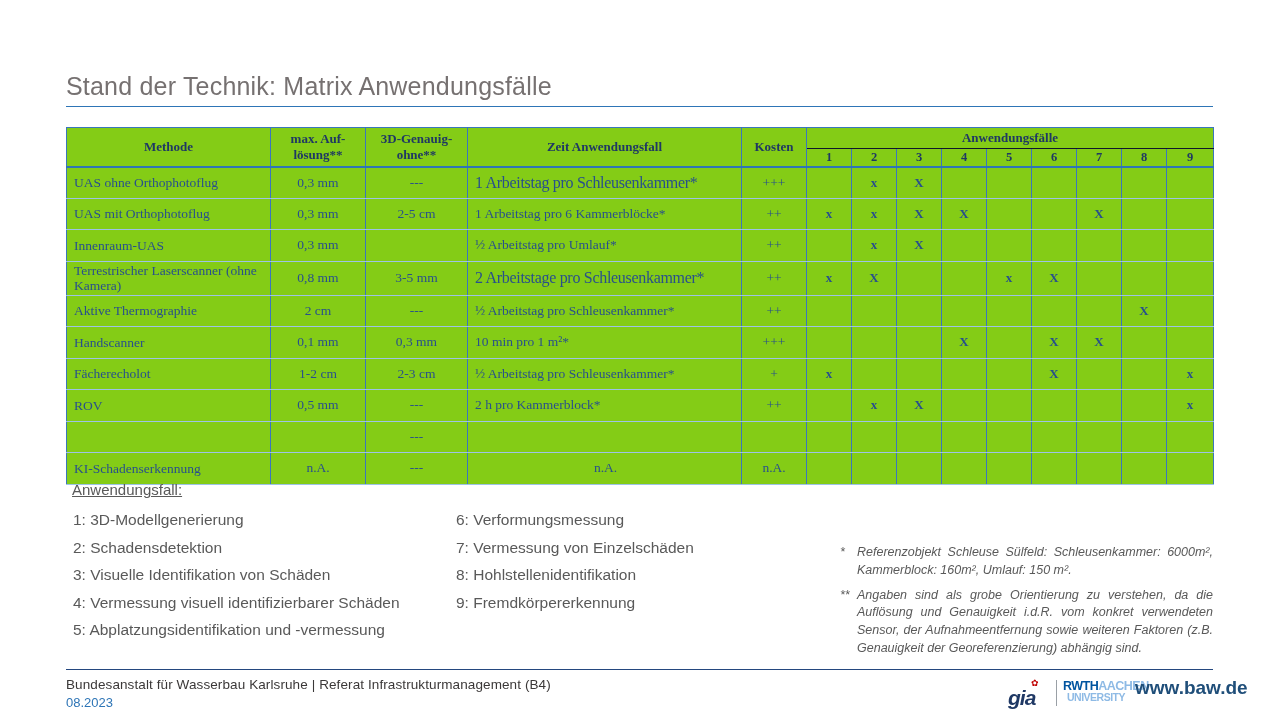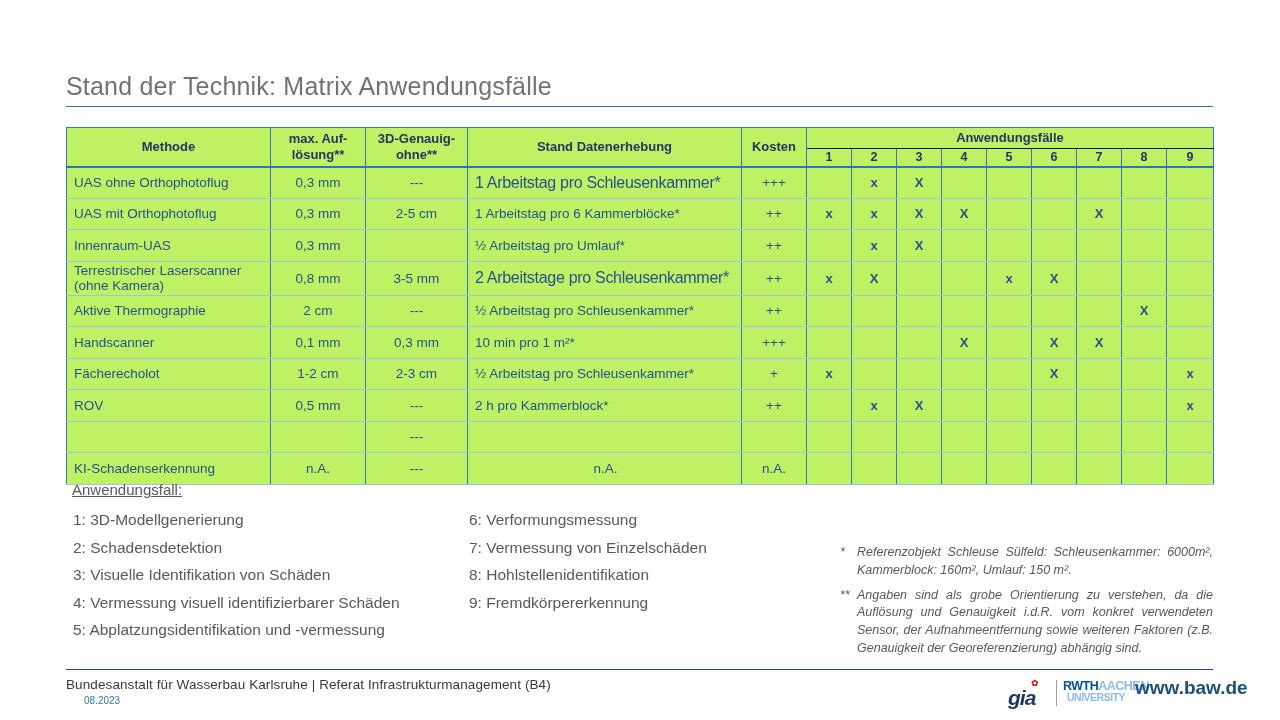--- a/index.html
+++ b/index.html
@@ -14,22 +14,23 @@
     font-size:25px; color:#767171; letter-spacing:0.2px;
   }
   .title-rule {
     position:absolute; left:66px; top:106px; width:1147px; height:0;
     border-top:1.5px solid #2E75B6;
   }
   
   .matrix-wrap { position:absolute; left:66px; top:127px; }
   table.matrix {
     border-collapse:collapse; table-layout:fixed; width:1147px;
-    background:#bef264;
+    background:#84cc16;
     border:1.5px solid #3A76BC;
+    font-family:Liberation Serif, serif;
   }
   .matrix th, .matrix td {
     border:1px solid #3A76BC;
     border-top-color:#9DC3E6; border-bottom-color:#9DC3E6;
     padding:1px 5px;
     color:#28508C;
     font-size:13.5px;
     overflow:hidden;
   }
   .matrix thead th {
@@ -49,41 +50,41 @@
   .matrix td.c-zeit.condensed { font-size:16px; letter-spacing:-0.3px; }
   .matrix td.c-zeit.center { text-align:center; }
   .matrix td.c-app { text-align:center; font-weight:bold; font-size:13px; padding:1px 2px; }
   
   .legend-title {
     position:absolute; left:72px; top:481px;
     font-size:15px; color:#595959; text-decoration:underline;
   }
   .legend-col { position:absolute; top:506px; font-size:15.5px; color:#595959; }
   .legend-col.left  { left:73px; width:370px; }
-  .legend-col.right { left:469px; width:300px; }
+  .legend-col.right { left:456px; width:300px; }
   .legend-col div { line-height:27.5px; white-space:nowrap; }
   
   .footnotes {
     position:absolute; left:840px; top:544px; width:373px;
     font-size:12.5px; font-style:italic; color:#595959;
   }
   .footnote { position:relative; padding-left:17px; text-align:justify; line-height:1.42; margin-bottom:7px; }
   .footnote .marker { position:absolute; left:0; top:0; font-style:italic; }
   
   .footer-rule {
     position:absolute; left:66px; top:669px; width:1147px; height:0;
     border-top:1.5px solid #24477F;
   }
   .footer-org {
     position:absolute; left:66px; top:677px;
     font-size:13.5px; color:#3B3838; letter-spacing:0.1px;
   }
   .footer-date {
-    position:absolute; left:84px; top:695px;
-    font-size:10px; color:#2E75B6;
+    position:absolute; left:66px; top:695px;
+    font-size:13px; color:#2E75B6;
   }
   
   .gia { position:absolute; left:1008px; top:680px; width:44px; height:30px; }
   .gia-flower { position:absolute; left:23px; top:-2px; font-size:9px; color:#C00000; font-style:normal; }
   .gia-text { position:absolute; left:0; top:6px; font-size:21px; font-weight:bold; font-style:italic; color:#1F3864; letter-spacing:-1px; }
   .logo-divider { position:absolute; left:1056px; top:680px; width:1px; height:26px; background:#9aa0a6; }
   .rwth { position:absolute; left:1063px; top:681px; width:62px; text-align:right; line-height:11px; }
   .rwth .l1 { font-size:12.5px; font-weight:bold; letter-spacing:-0.5px; white-space:nowrap; }
   .rwth .rwth-dark { color:#00549F;margin-top:36px; }
   .rwth .rwth-light { color:#8EBAE5; }
@@ -117,21 +118,21 @@
         <col style="width:45px">
         <col style="width:47px">
     </colgroup>
     <thead>
       <tr class="h1">
         <th rowspan="2">Methode</th>
         <th rowspan="2">max. Auf-
 lösung**</th>
         <th rowspan="2">3D-Genauig-
 ohne**</th>
-        <th rowspan="2">Stand Datenerhebung</th>
+        <th rowspan="2">Zeit Anwendungsfall</th>
         <th rowspan="2">Kosten</th>
         <th colspan="9" style="border-bottom:1px solid #0f172a;">Anwendungsfälle</th>
       </tr>
       <tr class="h2">
           <th>1</th>
           <th>2</th>
           <th>3</th>
           <th>4</th>
           <th>5</th>
           <th>6</th>

